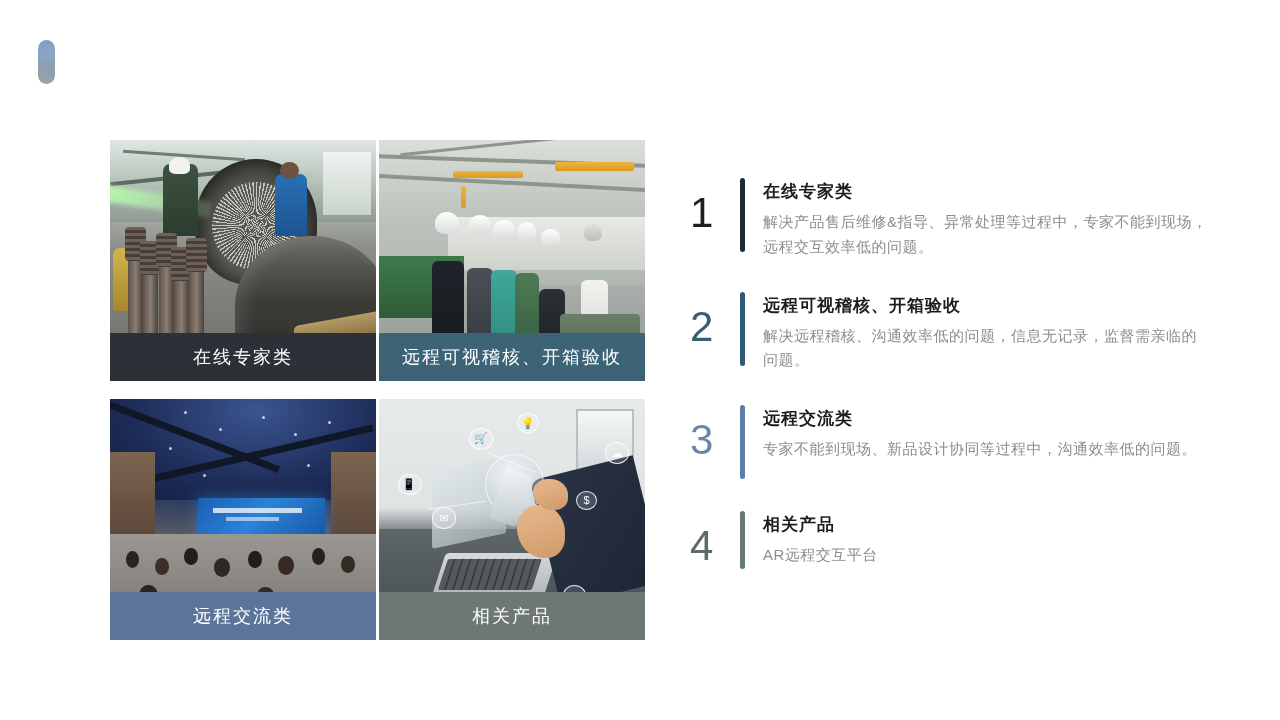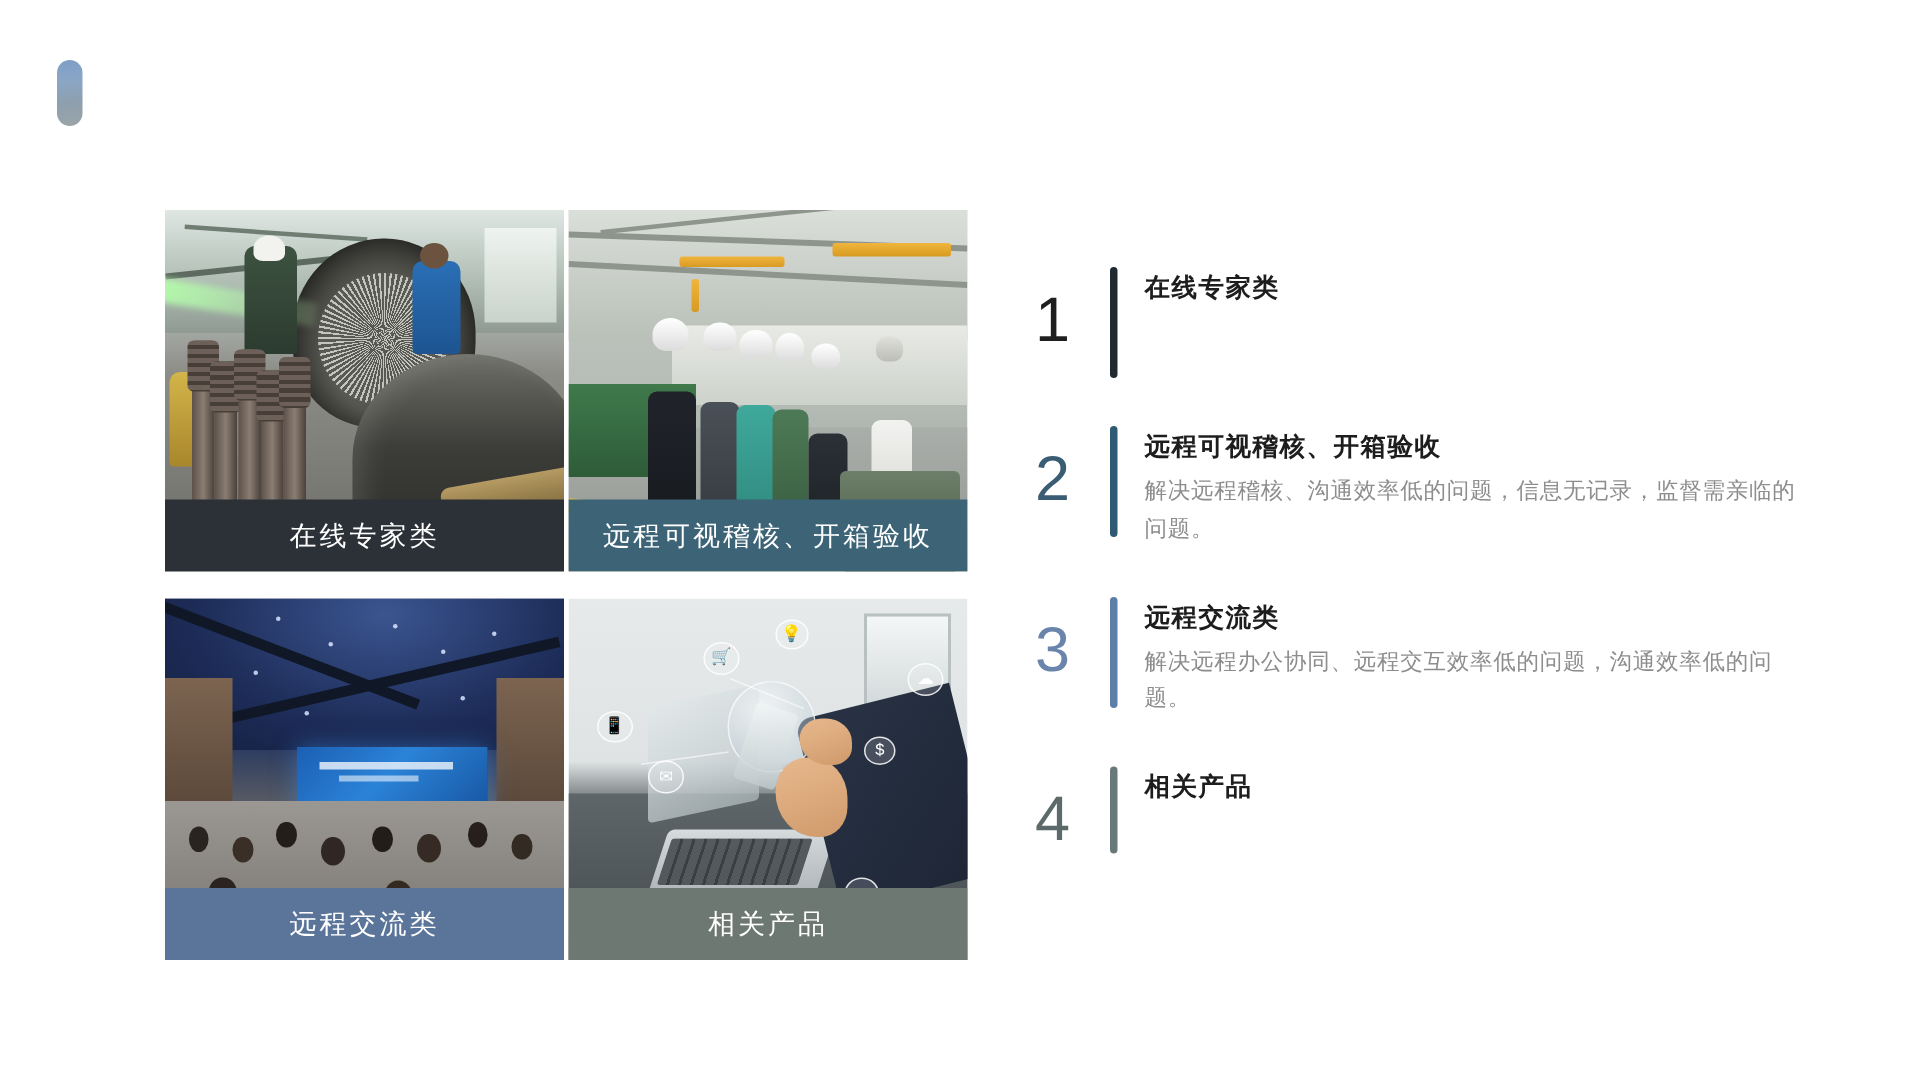--- a/index.html
+++ b/index.html
@@ -514,42 +514,44 @@
 
 </div>
 
 <div class="feature-list">
 
   <div class="feature-item item-1">
     <div class="feature-num">1</div>
     <div class="feature-bar"></div>
     <div class="feature-text">
       <div class="feature-title">在线专家类</div>
+      <div class="feature-desc">解决产品售后维修&amp;指导、异常处理等过程中，专家不能到现场，远程交互效率低的问题。</div>
     </div>
   </div>
 
   <div class="feature-item item-2">
     <div class="feature-num">2</div>
     <div class="feature-bar"></div>
     <div class="feature-text">
       <div class="feature-title">远程可视稽核、开箱验收</div>
       <div class="feature-desc">解决远程稽核、沟通效率低的问题，信息无记录，监督需亲临的问题。</div>
     </div>
   </div>
 
   <div class="feature-item item-3">
     <div class="feature-num">3</div>
     <div class="feature-bar"></div>
     <div class="feature-text">
       <div class="feature-title">远程交流类</div>
-      <div class="feature-desc">解决远程办公协同、远程交互效率低的问题，沟通效率低的问题。</div>
+      <div class="feature-desc">专家不能到现场、新品设计协同等过程中，沟通效率低的问题。</div>
     </div>
   </div>
 
   <div class="feature-item item-4">
     <div class="feature-num">4</div>
     <div class="feature-bar"></div>
     <div class="feature-text">
       <div class="feature-title">相关产品</div>
+      <div class="feature-desc">AR远程交互平台</div>
     </div>
   </div>
 
 </div>
 
 </body></html>

